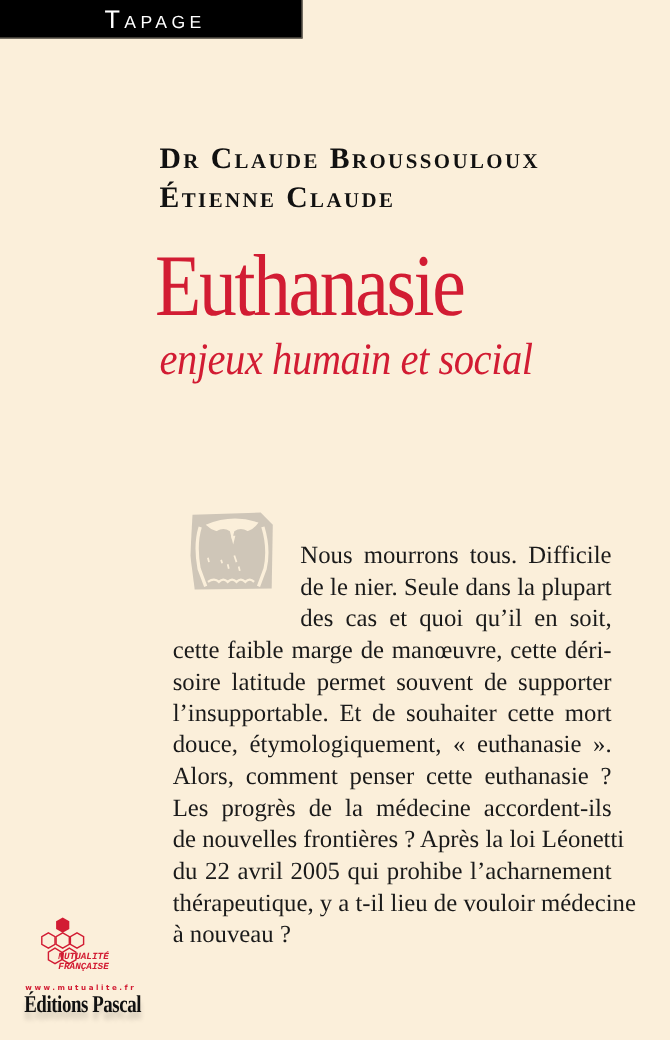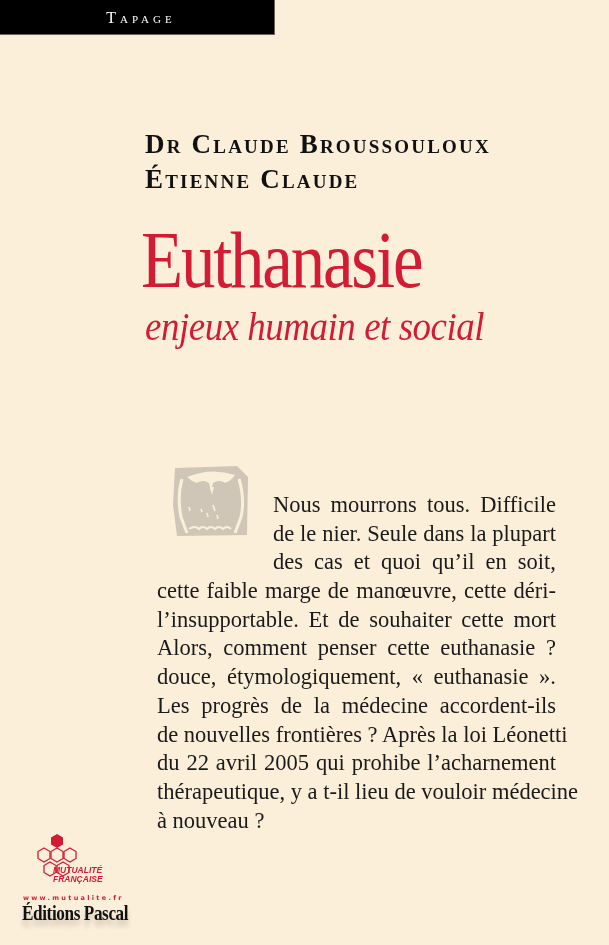--- a/index.html
+++ b/index.html
@@ -8,22 +8,22 @@
     background:#FBEFDA;
     font-family:"Liberation Serif", "DejaVu Serif", serif;
   }
   .series-bar {
     position:absolute; left:0; top:0; width:275px; height:35px;
     background:#000; border-bottom:1px solid #6b6458; border-right:1px solid #6b6458;
     box-sizing:border-box;
     display:flex; align-items:center; justify-content:center;
   }
   .series-bar span {
-    color:#fff; font-family:Liberation Serif, serif;
-    font-size:16px; letter-spacing:4px; font-variant:small-caps; font-weight:normal;
+    color:#fff; font-family:Liberation Sans, sans-serif;
+    font-size:23px; letter-spacing:4px; font-variant:small-caps; font-weight:normal;
     text-transform:none; margin-left:8px; line-height:35px;
   }
   .authors {
     position:absolute; left:145px; top:127px; width:440px;
   }
   .author {
     font-family:"Liberation Serif", "DejaVu Serif", serif;
     font-weight:bold; font-size:27px; letter-spacing:2.2px;
     font-variant:small-caps; color:#111; line-height:35px; white-space:nowrap;
   }
@@ -46,22 +46,22 @@
     position:absolute; left:157px; top:459px; width:399px;
     font-family:"Liberation Serif", "DejaVu Serif", serif;
     font-size:22.5px; line-height:28.7px; color:#1a1a1a;margin-top:32px;
   }
   .line { display:block; text-align:justify; text-align-last:justify; white-space:nowrap; height:28.7px; overflow:visible; }
   .line.indent { padding-left:116px; }
   .line.last { text-align-last:left; }
   .logo-mutualite { position:absolute; left:28px; top:832px; width:90px; height:54px; }
   .logo-mutualite svg { position:absolute; left:0; top:0; }
   .mut-text {
-    position:absolute; left:52px; top:48px; font-family:Liberation Sans, sans-serif;
-    font-weight:bold; font-style:italic; font-size:8.5px; line-height:9px; color:#D21C33; white-space:nowrap;
+    position:absolute; left:52px; top:48px; font-family:Liberation Mono, monospace;
+    font-weight:bold; font-style:italic; font-size:8.5px; line-height:9px; color:#D21C33; white-space:nowrap;text-align:center;
   }
   .mut-url {
     position:absolute; left:23px; top:894px; font-family:"DejaVu Sans", sans-serif;
     font-weight:bold; font-size:6.5px; letter-spacing:2.3px; color:#D21C33; white-space:nowrap;
   }
   .pub {
     position:absolute; left:22px; top:900px; font-family:"Liberation Serif", "DejaVu Serif", serif;
     font-size:22px; color:#111; transform:scaleX(0.78); transform-origin:left center; white-space:nowrap;
     text-shadow:0 6px 6px rgba(0,0,0,0.18); font-weight:bold; letter-spacing:-0.5px;
   }
@@ -92,23 +92,24 @@
     <path d="M40,40 l2,6 M34,48 l1,4 M44,50 l1,4 M28,44 l1,3 M16,42 l1,4" stroke="#FBEFDA" stroke-width="1.6"></path>
     <path d="M16,64 q6,-4 10,0 q4,-4 8,0 q4,-4 8,0 q4,-4 8,0 q4,-4 8,0" stroke="#FBEFDA" stroke-width="2" fill="none"></path>
   </svg>
 </div>
 
 <div class="body-text">
   <span class="line indent">Nous mourrons tous. Difficile</span>
   <span class="line indent">de le nier. Seule dans la plupart</span>
   <span class="line indent">des cas et quoi qu’il en soit,</span>
   <span class="line">cette faible marge de manœuvre, cette déri-</span>
+  <span class="line">soire latitude permet souvent de supporter</span>
   <span class="line">l’insupportable. Et de souhaiter cette mort</span>
+  <span class="line">douce, étymologiquement, « euthanasie ».</span>
   <span class="line">Alors, comment penser cette euthanasie ?</span>
-  <span class="line">douce, étymologiquement, « euthanasie ».</span>
   <span class="line">Les progrès de la médecine accordent-ils</span>
   <span class="line">de nouvelles frontières ? Après la loi Léonetti</span>
   <span class="line">du 22 avril 2005 qui prohibe l’acharnement</span>
   <span class="line">thérapeutique, y a t-il lieu de vouloir médecine</span>
   <span class="line last">à nouveau ?</span>
 </div>
 
 <div class="logo-mutualite">
   <svg width="60" height="52" viewBox="0 0 60 52">
     <polygon points="25,2 31,5.5 31,12.5 25,16 19,12.5 19,5.5" fill="#D21C33" transform="translate(4,0)"></polygon>

